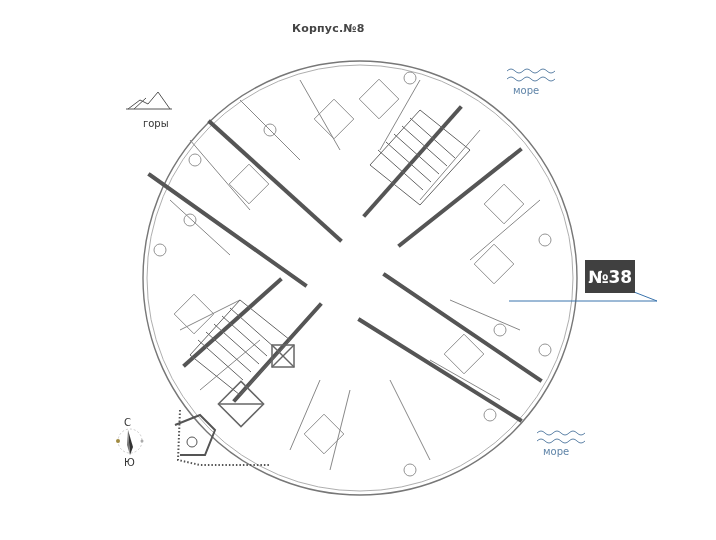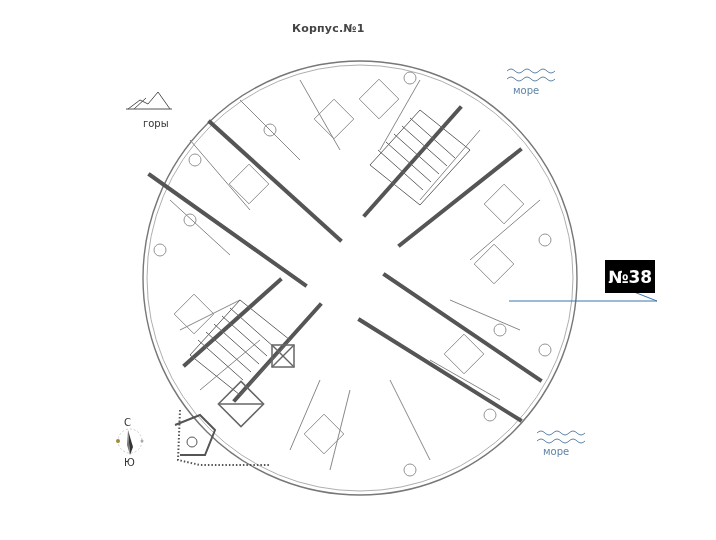--- a/index.html
+++ b/index.html
@@ -2,26 +2,26 @@
 <html><head>
 <meta charset="utf-8">
 <style>
   html, body { margin:0; padding:0; background:#ffffff; }
   body { width:716px; height:540px; position:relative; overflow:hidden; font-family:"DejaVu Sans", sans-serif; }
   .title { position:absolute; left:292px; top:22px; font-size:11px; font-weight:bold; color:#444; letter-spacing:0.2px; }
   .plan { position:absolute; left:0; top:0; width:716px; height:540px; }
   .label-sea { position:absolute; font-size:10px; color:#5f84a8; }
   .label-mtn { position:absolute; font-size:10px; color:#333;padding-left:7px; }
   .compass-letter { position:absolute; font-size:10px; color:#333; }
-  .apt-badge { position:absolute; left:585px; top:260px; width:50px; height:33px; background:#000000; color:#fff; font-size:17px; font-weight:bold; display:flex; align-items:center; justify-content:center; font-family:"DejaVu Sans", sans-serif;margin-left:20px; }
+  .apt-badge { position:absolute; left:585px; top:260px; width:50px; height:33px; background:#404040; color:#fff; font-size:17px; font-weight:bold; display:flex; align-items:center; justify-content:center; font-family:"DejaVu Sans", sans-serif; }
 </style>
 </head>
 <body>
 
-<div class="title">Корпус.№1</div>
+<div class="title">Корпус.№8</div>
 
 <svg class="plan" viewBox="0 0 716 540" xmlns="http://www.w3.org/2000/svg">
 
   <g fill="none" stroke="#777">
     <circle cx="360" cy="278" r="217" stroke-width="1.4"></circle>
     <circle cx="360" cy="278" r="213" stroke-width="0.8" stroke="#999"></circle>
   </g>
 
   <g stroke="#555" stroke-width="4" fill="none" stroke-linecap="square">
 

